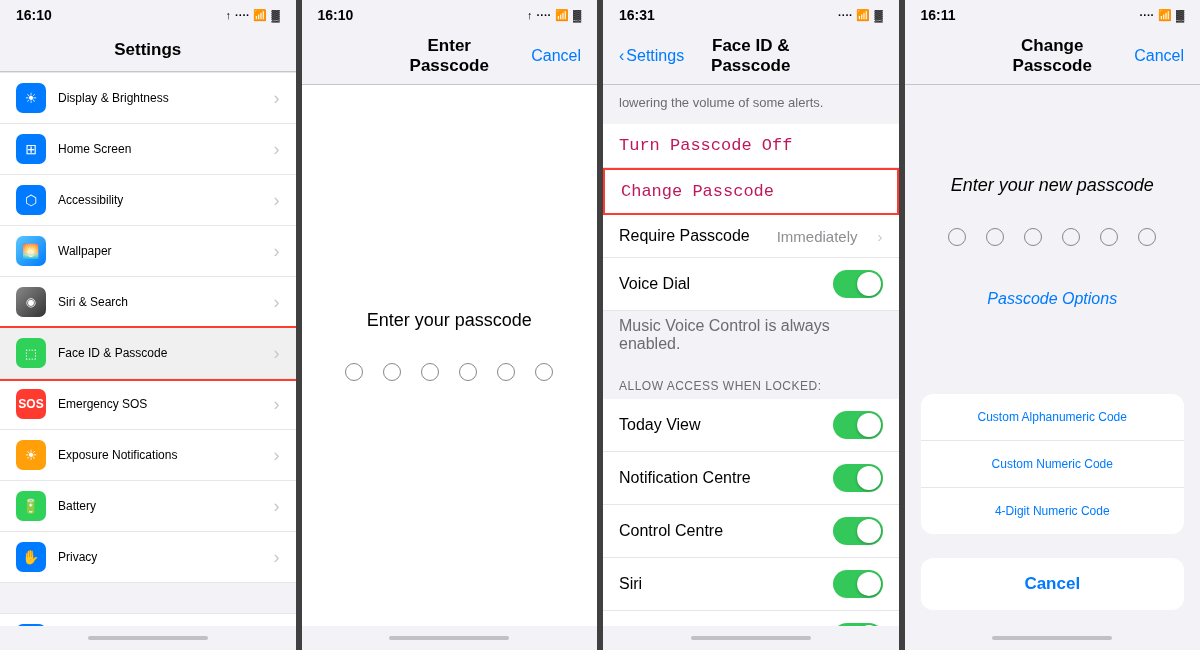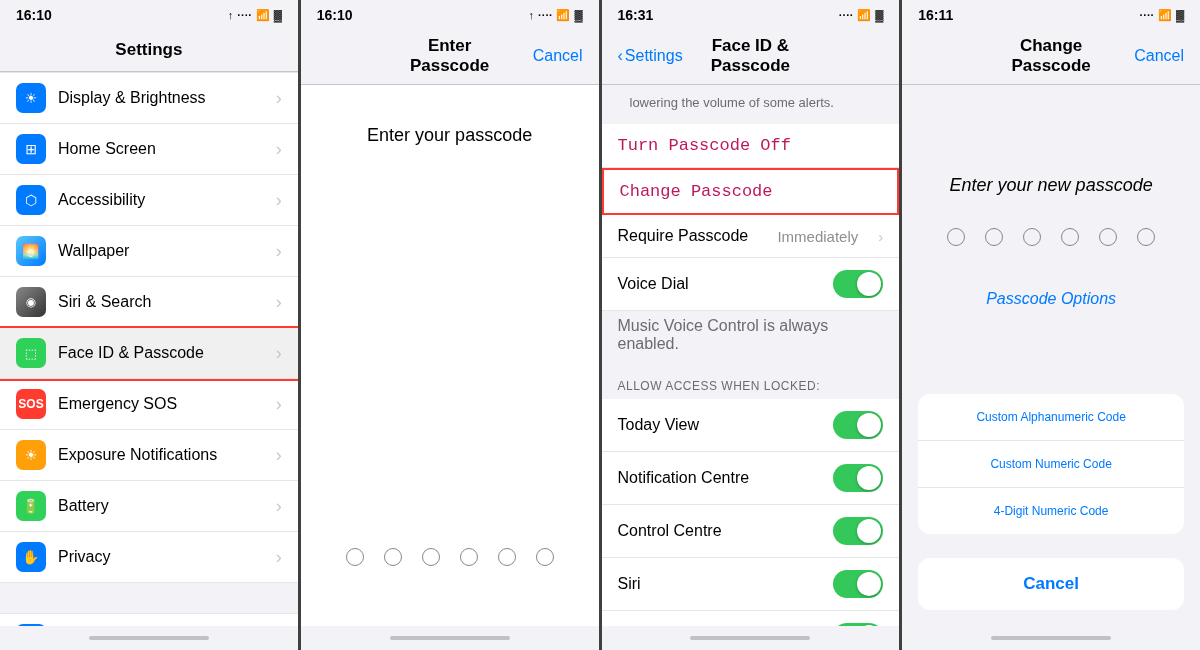--- a/index.html
+++ b/index.html
@@ -11,21 +11,21 @@
       height: 650px;
       overflow: hidden;
     }
 
     
     .panel {
       flex: 1;
       display: flex;
       flex-direction: column;
       background: #f2f2f7;
-      border-right: 3px solid #404040;
+      border-right: 6px solid #404040;
       overflow: hidden;
       position: relative;
     }
 
     
     .status-bar {
       display: flex;
       justify-content: space-between;
       align-items: center;
       padding: 4px 16px 2px;
@@ -89,21 +89,21 @@
       border-radius: 7px;
       margin-right: 12px;
       display: flex;
       align-items: center;
       justify-content: center;
       font-size: 16px;
       flex-shrink: 0;
     }
     .item-label {
       flex: 1;
-      font-size: 16px;
+      font-size: 12px;
       color: #000;
     }
     .chevron::after { content: '›'; font-size: 18px; color: #c7c7cc; }
     
     
     .list-gap {
       height: 30px;
       background: #f2f2f7;
     }
 
@@ -125,21 +125,21 @@
 
     
     .passcode-panel {
       background: white;
     }
     .passcode-content {
       flex: 1;
       display: flex;
       flex-direction: column;
       align-items: center;
-      justify-content: space-between;
+      justify-content: center;
       padding: 40px 20px;
     }
     .passcode-prompt {
       font-size: 18px;
       color: #000;
       margin-bottom: 32px;
       font-weight: 400;
     }
     .passcode-dots {
       display: flex;
@@ -156,21 +156,21 @@
 
     
     .face-id-panel {
       background: #f2f2f7;
     }
     .face-id-content {
       flex: 1;
       overflow-y: auto;
     }
     .face-id-top-note {
-      padding: 10px 28px 14px;
+      padding: 10px 16px 14px;
       font-size: 13px;
       color: #6c6c70;
       background: #f2f2f7;
     }
     .white-section {
       background: white;
       margin-bottom: 0;
     }
     .face-id-link {
       padding: 12px 16px;

